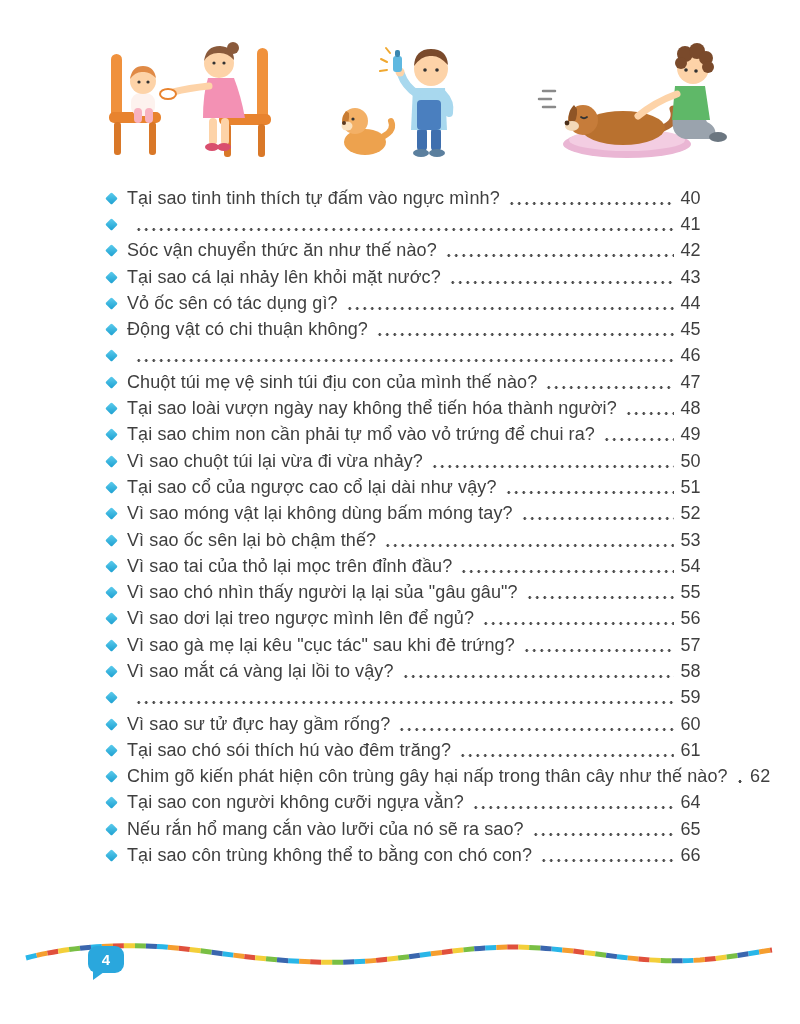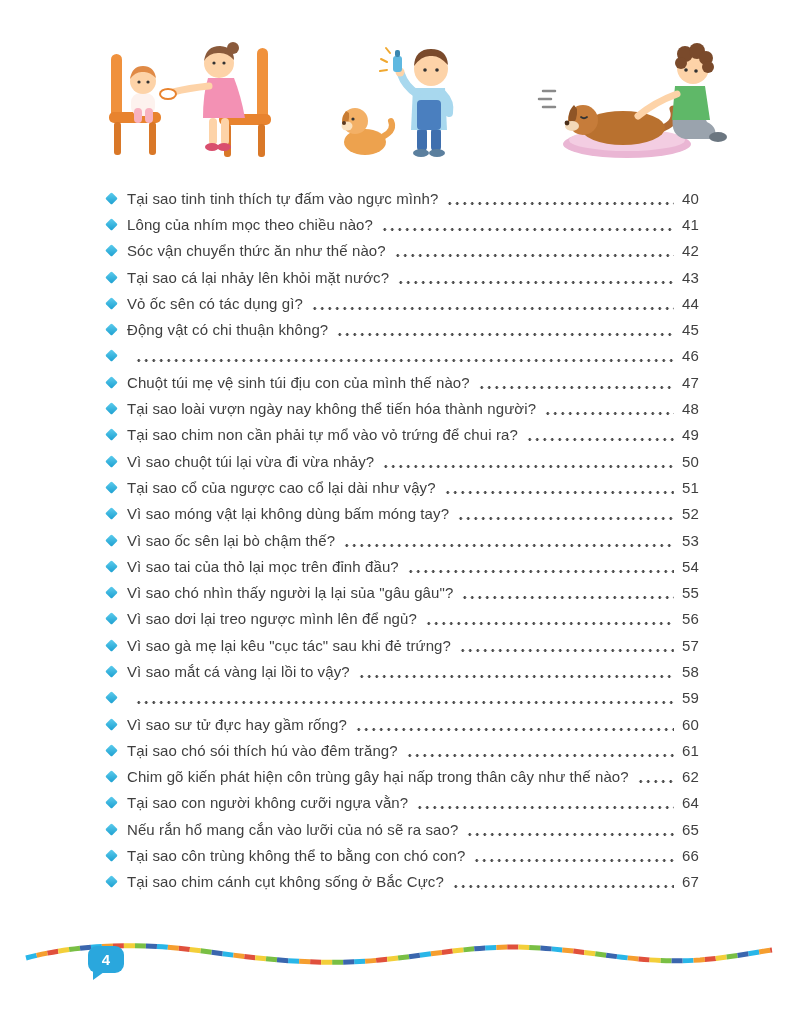--- a/index.html
+++ b/index.html
@@ -19,21 +19,21 @@
     align-items: flex-end;
   }
   .toc {
     position: absolute;
     top: 185px; left: 104px; right: 98px;
   }
   .toc-row {
     display: flex;
     align-items: center;
     height: 26.3px;
-    font-size: 15px;
+    font-size: 18px;
     letter-spacing: 0.1px;
     color: var(--text, #3f3f3f);
   }
   .bullet {
     width: 9px; height: 9px;
     flex: 0 0 auto;
     background: linear-gradient(135deg, var(--bullet-start, #5ecdee), var(--bullet-end, #1b9fd0));
     transform: rotate(45deg);
     border-radius: 1.5px;
     margin: 0 11px 0 3px;
@@ -175,21 +175,20 @@
 
 <div class="toc" id="toc-list">
     <div class="toc-row">
     <span class="bullet"></span>
     <span class="title">Tại sao tinh tinh thích tự đấm vào ngực mình?</span>
     <span class="leader"></span>
     <span class="pagenum">40</span>
   </div>
     <div class="toc-row">
     <span class="bullet"></span>
-    <span class="title">Lông của nhím mọc theo chiều nào?</span>
     <span class="leader"></span>
     <span class="pagenum">41</span>
   </div>
     <div class="toc-row">
     <span class="bullet"></span>
     <span class="title">Sóc vận chuyển thức ăn như thế nào?</span>
     <span class="leader"></span>
     <span class="pagenum">42</span>
   </div>
     <div class="toc-row">
@@ -320,26 +319,20 @@
     <span class="bullet"></span>
     <span class="title">Nếu rắn hổ mang cắn vào lưỡi của nó sẽ ra sao?</span>
     <span class="leader"></span>
     <span class="pagenum">65</span>
   </div>
     <div class="toc-row">
     <span class="bullet"></span>
     <span class="title">Tại sao côn trùng không thể to bằng con chó con?</span>
     <span class="leader"></span>
     <span class="pagenum">66</span>
-  </div>
-    <div class="toc-row">
-    <span class="bullet"></span>
-    <span class="title">Tại sao chim cánh cụt không sống ở Bắc Cực?</span>
-    <span class="leader"></span>
-    <span class="pagenum">67</span>
   </div>
   </div>
 
 <svg class="footer-wave" width="760" height="44" viewBox="0 0 760 44">
   <defs>
     <path id="wavepath" d="M6 24 C 60 10, 120 8, 190 18 C 240 25, 300 32, 360 26 C 420 20, 460 10, 520 14 C 580 18, 620 30, 680 26 C 715 23, 736 18, 752 16" fill="none"></path>
   </defs>
   <g fill="none" stroke-width="5" stroke-dasharray="11 55">
     <use href="#wavepath" id="wave-dash-0" stroke="#29b6e8" stroke-dashoffset="0"></use>
     <use href="#wavepath" id="wave-dash-1" stroke="#f59e2f" stroke-dashoffset="-11"></use>

